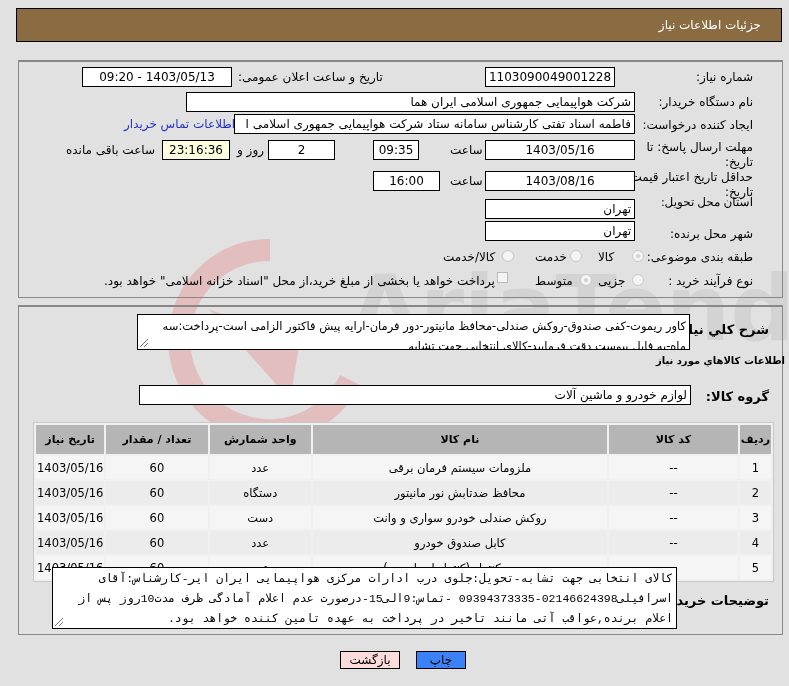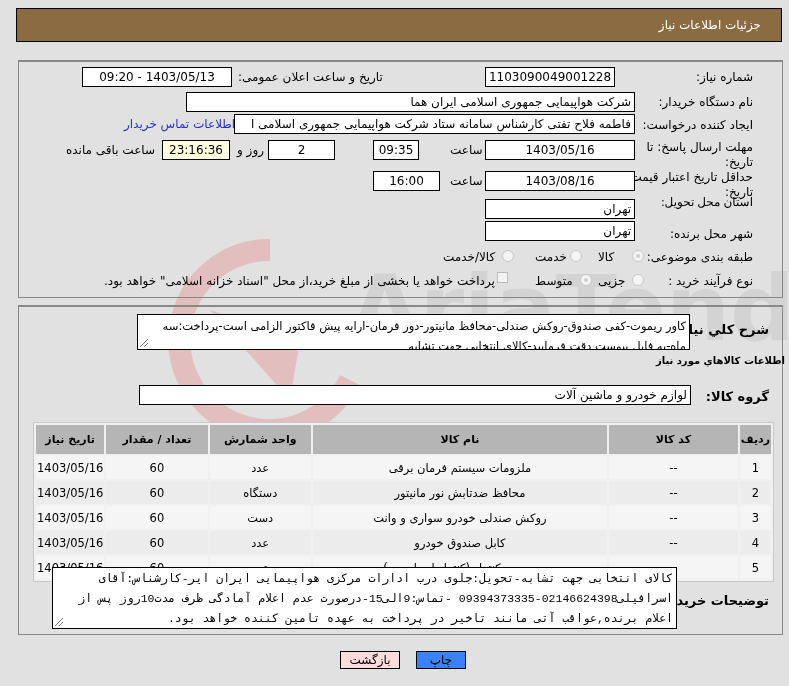--- a/index.html
+++ b/index.html
@@ -61,21 +61,21 @@
 <span class="abs lbl" style="right:36px;top:70px;">شماره نیاز:</span>
 <div class="abs box" style="left:485px;top:67px;width:130px;">1103090049001228</div>
 
 <span class="abs lbl" style="left:238px;top:70px;">تاریخ و ساعت اعلان عمومی:</span>
 <div class="abs box" style="left:82px;top:67px;width:150px;">1403/05/13 - 09:20</div>
 
 <span class="abs lbl" style="right:36px;top:95px;">نام دستگاه خریدار:</span>
 <div class="abs box left" style="left:186px;top:92px;width:449px;">شرکت هواپیمایی جمهوری اسلامی ایران هما</div>
 
 <span class="abs lbl" style="right:36px;top:118px;">ایجاد کننده درخواست:</span>
-<div class="abs box left" style="left:234px;top:114px;width:401px;">فاطمه فلاح تفتی کارشناس سامانه ستاد شرکت هواپیمایی جمهوری اسلامی ا</div>
+<div class="abs box left" style="left:234px;top:114px;width:401px;">فاطمه اسناد تفتی کارشناس سامانه ستاد شرکت هواپیمایی جمهوری اسلامی ا</div>
 <span class="abs link" style="left:124px;top:117px;">اطلاعات تماس خریدار</span>
 
 <span class="abs lbl" style="right:36px;top:140px;">مهلت ارسال پاسخ: تا</span>
 <span class="abs lbl" style="right:36px;top:155px;">تاریخ:</span>
 <div class="abs box" style="left:485px;top:140px;width:150px;">1403/05/16</div>
 <span class="abs lbl" style="left:450px;top:143px;">ساعت</span>
 <div class="abs box" style="left:373px;top:140px;width:46px;">09:35</div>
 <div class="abs box" style="left:268px;top:140px;width:67px;">2</div>
 <span class="abs lbl" style="left:237px;top:143px;">روز و</span>
 <div class="abs box yellow" style="left:162px;top:140px;width:68px;">23:16:36</div>

